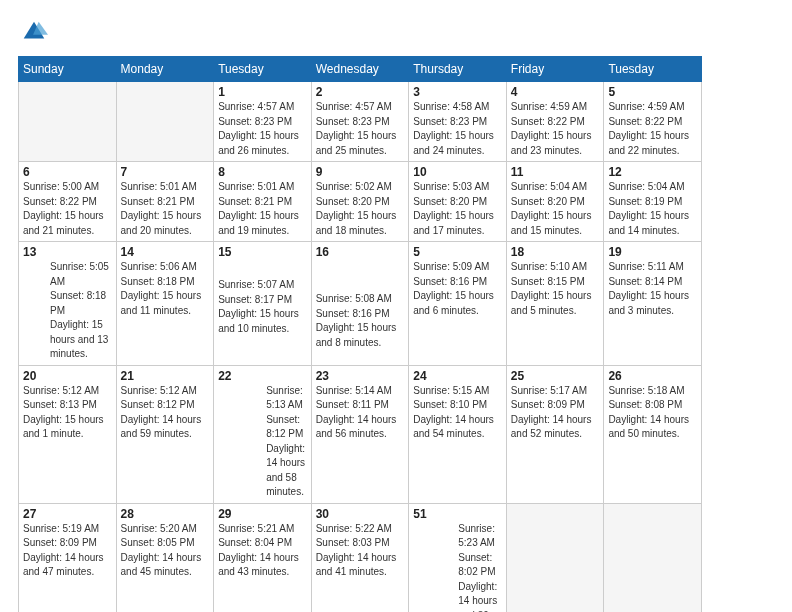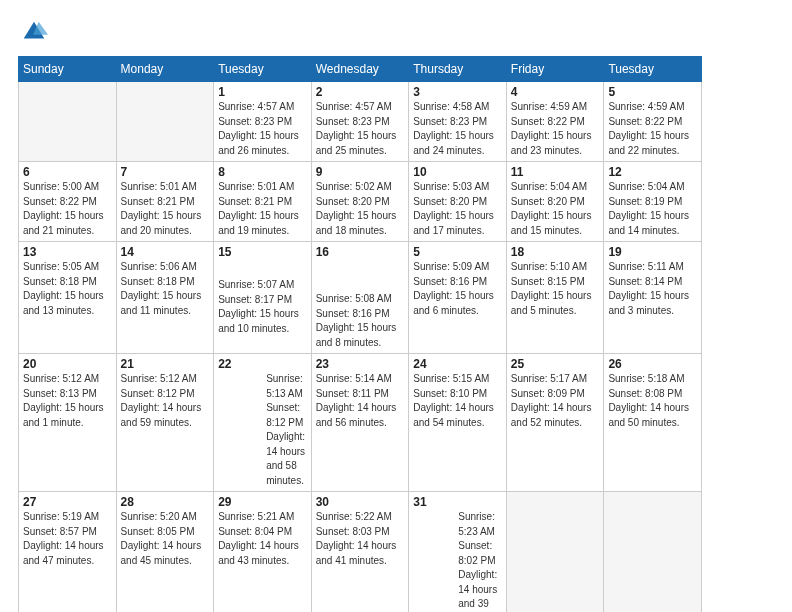--- a/index.html
+++ b/index.html
@@ -209,21 +209,21 @@
           <td>
             <span class="day-number">12</span>
             <div class="day-info" style="white-space: pre-line;">Sunrise: 5:04 AM
 Sunset: 8:19 PM
 Daylight: 15 hours and 14 minutes.</div>
           </td>
         </tr>
         <tr>
           <td>
             <span class="day-number">13</span>
-            <div class="day-info" style="white-space: pre-line;">Sunrise: 5:05 AM
+            <div class="day-info" style="white-space: pre-line; margin-left: 27px;">Sunrise: 5:05 AM
 Sunset: 8:18 PM
 Daylight: 15 hours and 13 minutes.</div>
           </td>
           <td>
             <span class="day-number">14</span>
             <div class="day-info" style="white-space: pre-line;">Sunrise: 5:06 AM
 Sunset: 8:18 PM
 Daylight: 15 hours and 11 minutes.</div>
           </td>
           <td>
@@ -298,21 +298,21 @@
             <span class="day-number">26</span>
             <div class="day-info" style="white-space: pre-line;">Sunrise: 5:18 AM
 Sunset: 8:08 PM
 Daylight: 14 hours and 50 minutes.</div>
           </td>
         </tr>
         <tr>
           <td>
             <span class="day-number">27</span>
             <div class="day-info" style="white-space: pre-line;">Sunrise: 5:19 AM
-Sunset: 8:57 PM
+Sunset: 8:09 PM
 Daylight: 14 hours and 47 minutes.</div>
           </td>
           <td>
             <span class="day-number">28</span>
             <div class="day-info" style="white-space: pre-line;">Sunrise: 5:20 AM
 Sunset: 8:05 PM
 Daylight: 14 hours and 45 minutes.</div>
           </td>
           <td>
             <span class="day-number">29</span>
@@ -320,21 +320,21 @@
 Sunset: 8:04 PM
 Daylight: 14 hours and 43 minutes.</div>
           </td>
           <td>
             <span class="day-number">30</span>
             <div class="day-info" style="white-space: pre-line;">Sunrise: 5:22 AM
 Sunset: 8:03 PM
 Daylight: 14 hours and 41 minutes.</div>
           </td>
           <td>
-            <span class="day-number">31</span>
+            <span class="day-number">51</span>
             <div class="day-info" style="white-space: pre-line; margin-left: 45px;">Sunrise: 5:23 AM
 Sunset: 8:02 PM
 Daylight: 14 hours and 39 minutes.</div>
           </td>
           <td class="empty"></td>
           <td class="empty"></td>
         </tr>
       </tbody>
   </table>
 </div>

